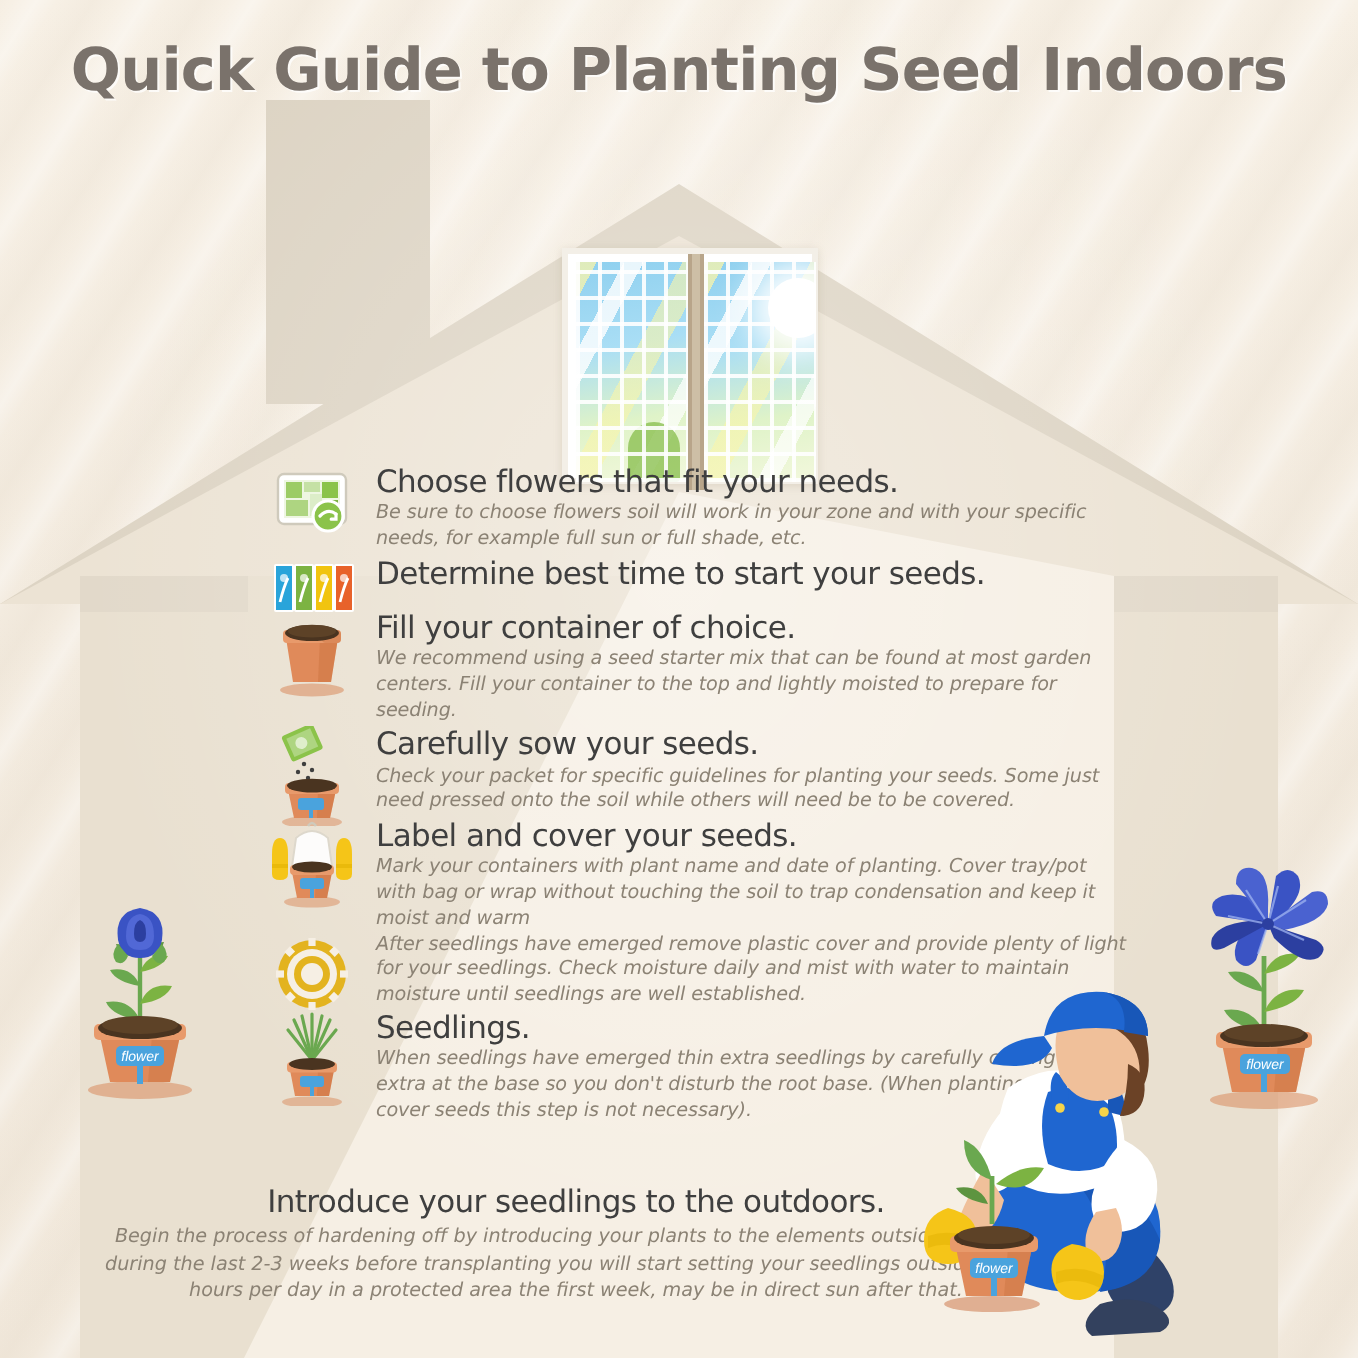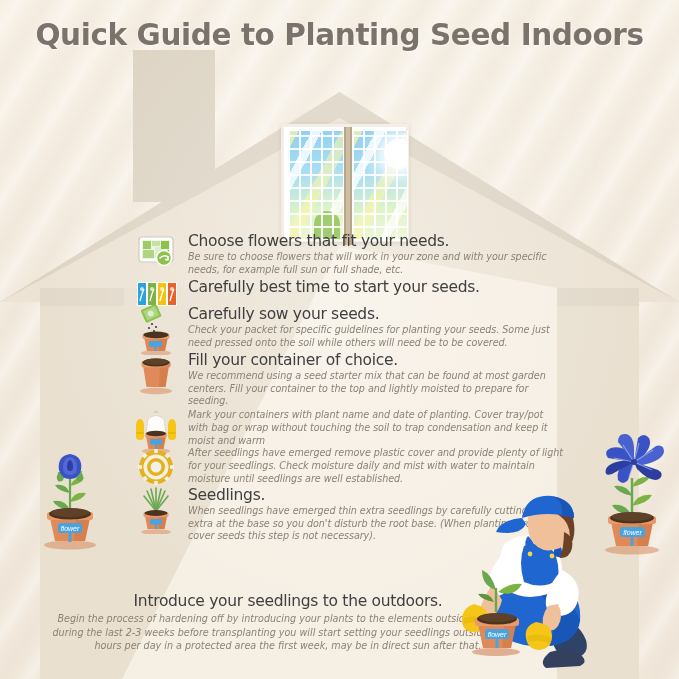--- a/index.html
+++ b/index.html
@@ -250,21 +250,21 @@
           <rect x="7" y="18" width="11" height="8" fill="#aed581"></rect>
           <rect x="19" y="15" width="6" height="11" fill="#dcedc8"></rect>
           <rect x="26" y="18" width="7" height="8" fill="#7cb342"></rect>
           <circle cx="28" cy="26" r="7.5" fill="#8bc34a" stroke="#ffffff" stroke-width="1.6"></circle>
           <path d="M24 26 q4 -4 8 -1" stroke="#ffffff" stroke-width="1.6" fill="none" stroke-linecap="round"></path>
           <path d="M32 25 l0 2.6 l-2.4 0" stroke="#ffffff" stroke-width="1.6" fill="none" stroke-linecap="round"></path>
         </svg>
       </div>
       <div class="step-text">
         <div class="step-title">Choose flowers that fit your needs.</div>
-        <div class="step-body">Be sure to choose flowers that will work in your zone and with your specific needs, for example full sun or full shade, etc.</div>
+        <div class="step-body">Be sure to choose flowers soil will work in your zone and with your specific needs, for example full sun or full shade, etc.</div>
       </div>
     </div>
 
     <div class="step s2">
       <div class="step-icon">
         <svg width="46" height="46" viewBox="0 0 46 46">
           <rect x="1" y="4" width="10" height="24" rx="1" fill="#ffffff"></rect>
           <rect x="2" y="5" width="8" height="22" fill="#29a4da"></rect>
           <rect x="11" y="4" width="10" height="24" rx="1" fill="#ffffff"></rect>
           <rect x="12" y="5" width="8" height="22" fill="#7cb342"></rect>
@@ -276,21 +276,39 @@
           <path d="M14 23 q2 -8 4 -12" stroke="#ffffff" stroke-width="1.4" fill="none"></path>
           <path d="M24 23 q2 -8 4 -12" stroke="#ffffff" stroke-width="1.4" fill="none"></path>
           <path d="M34 23 q2 -8 4 -12" stroke="#ffffff" stroke-width="1.4" fill="none"></path>
           <circle cx="6" cy="11" r="2" fill="#ffffff" opacity=".7"></circle>
           <circle cx="16" cy="11" r="2" fill="#ffffff" opacity=".7"></circle>
           <circle cx="26" cy="11" r="2" fill="#ffffff" opacity=".7"></circle>
           <circle cx="36" cy="11" r="2" fill="#ffffff" opacity=".7"></circle>
         </svg>
       </div>
       <div class="step-text">
-        <div class="step-title">Carefully best time to start your seeds.</div>
+        <div class="step-title">Determine best time to start your seeds.</div>
+      </div>
+    </div>
+
+    <div class="step s3">
+      <div class="step-icon">
+        <svg width="46" height="46" viewBox="0 0 46 46">
+          <ellipse cx="20" cy="40" rx="16" ry="3.2" fill="#d98a5c" opacity=".55"></ellipse>
+          <path d="M7 14 L33 14 L29.5 36 L10.5 36 Z" fill="#e08a5a"></path>
+          <path d="M24 14 L33 14 L29.5 36 L23 36 Z" fill="#c9703f" opacity=".45"></path>
+          <rect x="5.5" y="10" width="29" height="6.5" rx="2" fill="#e89a6b"></rect>
+          <rect x="25" y="10" width="9.5" height="6.5" rx="2" fill="#c9703f" opacity=".4"></rect>
+          <ellipse cx="20" cy="11.5" rx="13.5" ry="4" fill="#4a3420"></ellipse>
+          <ellipse cx="20" cy="10.6" rx="12" ry="3.2" fill="#5d4227"></ellipse>
+        </svg>
+      </div>
+      <div class="step-text">
+        <div class="step-title">Fill your container of choice.</div>
+        <div class="step-body">We recommend using a seed starter mix that can be found at most garden centers. Fill your container to the top and lightly moisted to prepare for seeding.</div>
       </div>
     </div>
 
     <div class="step s4">
       <div class="step-icon">
         <svg width="46" height="50" viewBox="0 0 46 50">
           <g transform="rotate(-24 16 9)">
             <rect x="7" y="1" width="17" height="14" rx="1.5" fill="#8bc34a"></rect>
             <rect x="9" y="3" width="13" height="10" fill="#aed581"></rect>
             <circle cx="15" cy="8" r="3" fill="#ffffff" opacity=".6"></circle>
@@ -304,38 +322,20 @@
           <path d="M23 32 L32 32 L29 46 L22.5 46 Z" fill="#c9703f" opacity=".42"></path>
           <rect x="6.5" y="28.5" width="27" height="5.5" rx="2" fill="#e89a6b"></rect>
           <ellipse cx="20" cy="29.8" rx="12.5" ry="3.4" fill="#4a3420"></ellipse>
           <rect x="13" y="36" width="13" height="6" rx="1.6" fill="#4aa3dd"></rect>
           <rect x="18.5" y="41" width="2" height="5" fill="#4aa3dd"></rect>
         </svg>
       </div>
       <div class="step-text">
         <div class="step-title">Carefully sow your seeds.</div>
         <div class="step-body">Check your packet for specific guidelines for planting your seeds.  Some just need pressed onto the soil while others will need be to be covered.</div>
-      </div>
-    </div>
-
-    <div class="step s3">
-      <div class="step-icon">
-        <svg width="46" height="46" viewBox="0 0 46 46">
-          <ellipse cx="20" cy="40" rx="16" ry="3.2" fill="#d98a5c" opacity=".55"></ellipse>
-          <path d="M7 14 L33 14 L29.5 36 L10.5 36 Z" fill="#e08a5a"></path>
-          <path d="M24 14 L33 14 L29.5 36 L23 36 Z" fill="#c9703f" opacity=".45"></path>
-          <rect x="5.5" y="10" width="29" height="6.5" rx="2" fill="#e89a6b"></rect>
-          <rect x="25" y="10" width="9.5" height="6.5" rx="2" fill="#c9703f" opacity=".4"></rect>
-          <ellipse cx="20" cy="11.5" rx="13.5" ry="4" fill="#4a3420"></ellipse>
-          <ellipse cx="20" cy="10.6" rx="12" ry="3.2" fill="#5d4227"></ellipse>
-        </svg>
-      </div>
-      <div class="step-text">
-        <div class="step-title">Fill your container of choice.</div>
-        <div class="step-body">We recommend using a seed starter mix that can be found at most garden centers. Fill your container to the top and lightly moisted to prepare for seeding.</div>
       </div>
     </div>
 
     <div class="step s5">
       <div class="step-icon">
         <svg width="46" height="46" viewBox="0 0 46 46">
           <path d="M12 10 q8 -7 16 0 l2 14 q-10 4 -20 0 Z" fill="#ffffff" opacity=".92" stroke="#ddd8cc" stroke-width="1"></path>
           <path d="M18 4 q2 -3 4 0" stroke="#cfcabc" stroke-width="1.3" fill="none"></path>
           <ellipse cx="20" cy="42" rx="14" ry="2.8" fill="#d98a5c" opacity=".5"></ellipse>
           <path d="M10 27 L30 27 L27.5 40 L12.5 40 Z" fill="#e08a5a"></path>
@@ -348,20 +348,21 @@
             <path d="M0 18 q0 -8 4 -8 q4 0 4 8 l0 10 q0 3 -4 3 q-4 0 -4 -3 Z"></path>
             <path d="M32 18 q0 -8 4 -8 q4 0 4 8 l0 10 q0 3 -4 3 q-4 0 -4 -3 Z"></path>
           </g>
           <g fill="#e0b000" opacity=".5">
             <rect x="0" y="23" width="8" height="2"></rect>
             <rect x="32" y="23" width="8" height="2"></rect>
           </g>
         </svg>
       </div>
       <div class="step-text">
+        <div class="step-title">Label and cover your seeds.</div>
         <div class="step-body">Mark your containers with plant name and date of planting. Cover tray/pot with bag or wrap without touching the soil to trap condensation and keep it moist and warm</div>
       </div>
     </div>
 
     <div class="step s6">
       <div class="step-icon">
         <svg width="46" height="46" viewBox="0 0 46 46">
           <g transform="translate(20,20)">
             <g fill="#e3b31f">
               <circle r="17"></circle>

